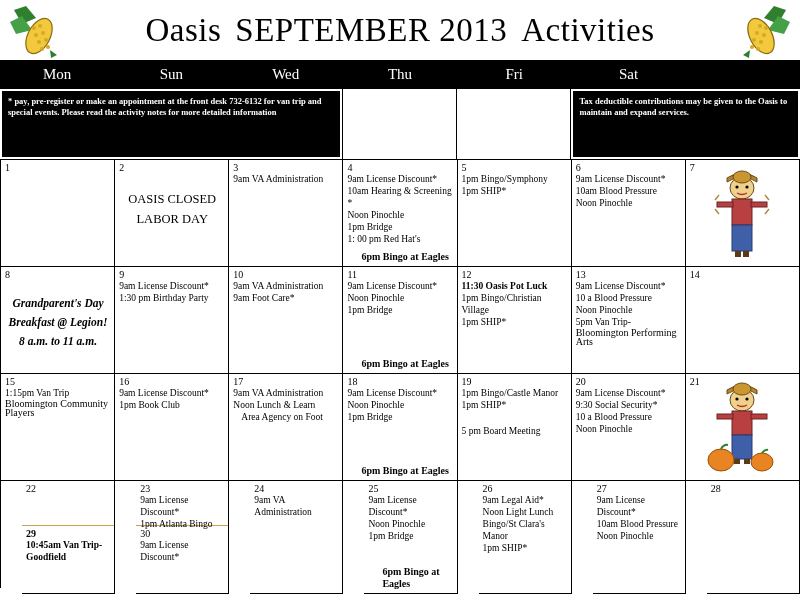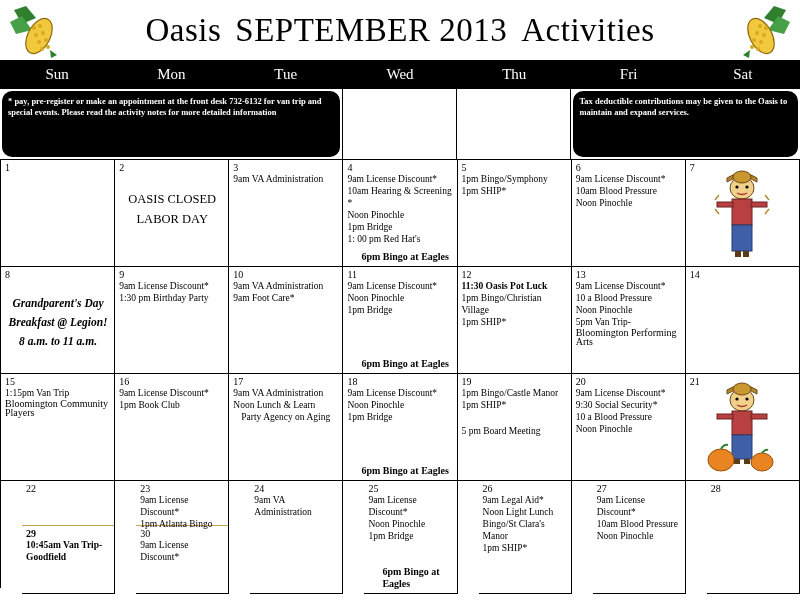--- a/index.html
+++ b/index.html
@@ -71,21 +71,20 @@
   .notes-cell:last-child { border-right: none; }
   .note-black {
     background: #000;
     color: #fff;
     font-size: 8.5px;
     line-height: 1.35;
     padding: 5px 6px;
     height: 100%;
     font-family: "Liberation Serif", serif;
     font-weight: bold;
-    border-radius: 10px;
   }
   .note-span3 { grid-column: 1 / span 3; }
   .note-span2 { grid-column: 6 / span 2; }
 
   
   .grid {
     display: grid;
     grid-template-columns: repeat(7, 1fr);
     grid-auto-rows: 107px;
     border-left: 1px solid #000;
@@ -203,23 +202,22 @@
             <circle cx="12" cy="38" r="2"></circle>
           <circle cx="16" cy="47" r="2"></circle>
             <circle cx="10" cy="45" r="2"></circle>
         </g>
         <path d="M8 48 L1 53 L7 56 Z" fill="#2f7f2f"></path>
       </svg>
     </div>
   </div>
 
   <div class="dow">
+    <div>Mon</div>
     <div>Sun</div>
-    <div>Mon</div>
-    <div>Tue</div>
     <div>Wed</div>
     <div>Thu</div>
     <div>Fri</div>
     <div>Sat</div>
   </div>
 
   <div class="notes-row">
     <div class="notes-cell note-span3">
       <div class="note-black">* pay, pre-register or make an appointment at the front desk 732-6132 for van trip and special events.  Please read the activity notes for more detailed information</div>
     </div>
@@ -352,21 +350,21 @@
     <div class="cell">
       <div class="daynum">16</div>
       <div class="ev">9am License Discount*</div>
       <div class="ev">1pm Book Club</div>
     </div>
 
     <div class="cell">
       <div class="daynum">17</div>
       <div class="ev">9am VA Administration</div>
       <div class="ev">Noon Lunch &amp; Learn</div>
-      <div class="ev indent">Party Agency on Aging</div>
+      <div class="ev indent">Area Agency on Foot</div>
     </div>
 
     <div class="cell">
       <div class="daynum">18</div>
       <div class="ev">9am License Discount*</div>
       <div class="ev">Noon Pinochle</div>
       <div class="ev">1pm Bridge</div>
       <div class="ev bingo">6pm Bingo at Eagles</div>
     </div>
 

